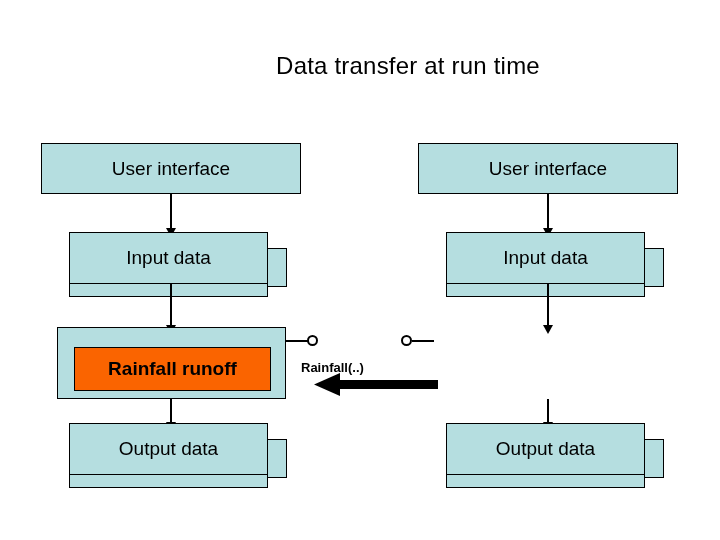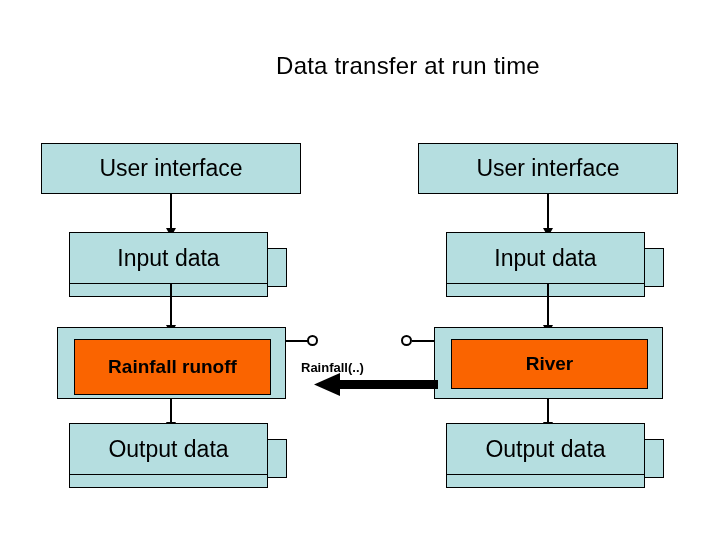--- a/index.html
+++ b/index.html
@@ -44,21 +44,21 @@
   }
   .box-label {
     position: absolute;
     left: 0;
     top: 0;
     width: 100%;
     height: 100%;
     display: flex;
     align-items: center;
     justify-content: center;
-    font-size: 23px;
+    font-size: 19px;
     color: #000000;
     white-space: nowrap;
   }
 
   
   .plate {
     position: absolute;
     box-sizing: border-box;
     border: 1px solid #000000;
     background: #b5dee0;
@@ -151,21 +151,21 @@
   <div class="plate" style="left:88px; top:248px; width:199px; height:39px;"></div>
   <div class="plate" style="left:69px; top:258px; width:199px; height:39px;"></div>
   <div class="box" style="left:69px; top:232px; width:199px; height:52px;">
     <span class="box-label">Input data</span>
   </div>
 
   <div class="vline" style="left:170px; top:284px; height:44px;"></div>
   <div class="arrowhead-down" style="left:166px; top:325px;"></div>
 
   <div class="comp-outer" style="left:57px; top:327px; width:229px; height:72px;">
-    <div class="comp-inner" style="left:16px; top:11px; width:197px; height:56px;">
+    <div class="comp-inner" style="left:16px; top:19px; width:197px; height:44px;">
       <span class="comp-label">Rainfall runoff</span>
     </div>
   </div>
 
   <div class="lolli-stem" style="left:286px; top:340px; width:22px;"></div>
   <div class="lolli-ball" style="left:307px; top:335px;"></div>
 
   <div class="vline" style="left:170px; top:399px; height:27px;"></div>
   <div class="arrowhead-down" style="left:166px; top:422px;"></div>
 
@@ -184,25 +184,20 @@
 
   <div class="plate" style="left:465px; top:248px; width:199px; height:39px;"></div>
   <div class="plate" style="left:446px; top:258px; width:199px; height:39px;"></div>
   <div class="box" style="left:446px; top:232px; width:199px; height:52px;">
     <span class="box-label">Input data</span>
   </div>
 
   <div class="vline" style="left:547px; top:284px; height:44px;"></div>
   <div class="arrowhead-down" style="left:543px; top:325px;"></div>
 
-  <div class="comp-outer" style="left:434px; top:327px; width:229px; height:72px;">
-    <div class="comp-inner" style="left:16px; top:11px; width:197px; height:50px;">
-      <span class="comp-label">River</span>
-    </div>
-  </div>
 
   <div class="lolli-stem" style="left:412px; top:340px; width:22px;"></div>
   <div class="lolli-ball" style="left:401px; top:335px;"></div>
 
   <div class="call-label" style="left:301px; top:360px;">Rainfall(..)</div>
 
   <svg class="thick-arrow" style="left:310px; top:372px;" width="128" height="26" viewBox="0 0 128 26">
     <path d="M 128 8 L 30 8 L 30 1 L 4 12.5 L 30 24 L 30 17 L 128 17 Z" fill="#000000"></path>
   </svg>
 

